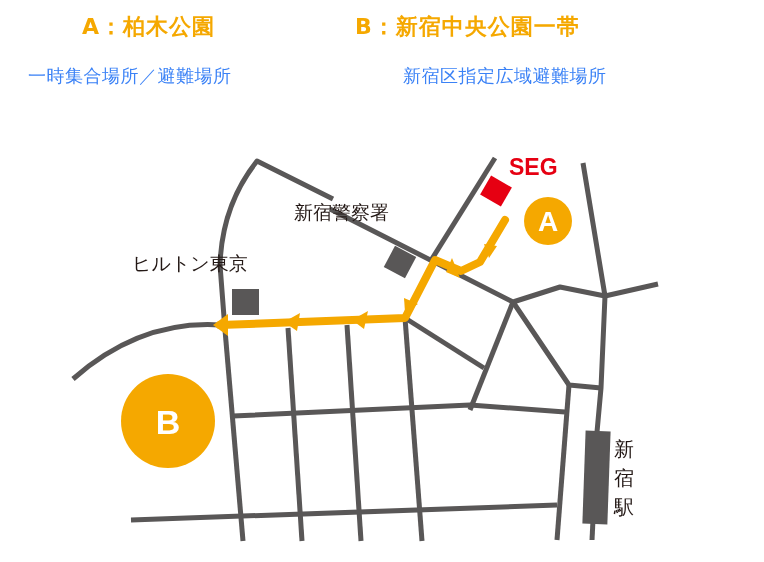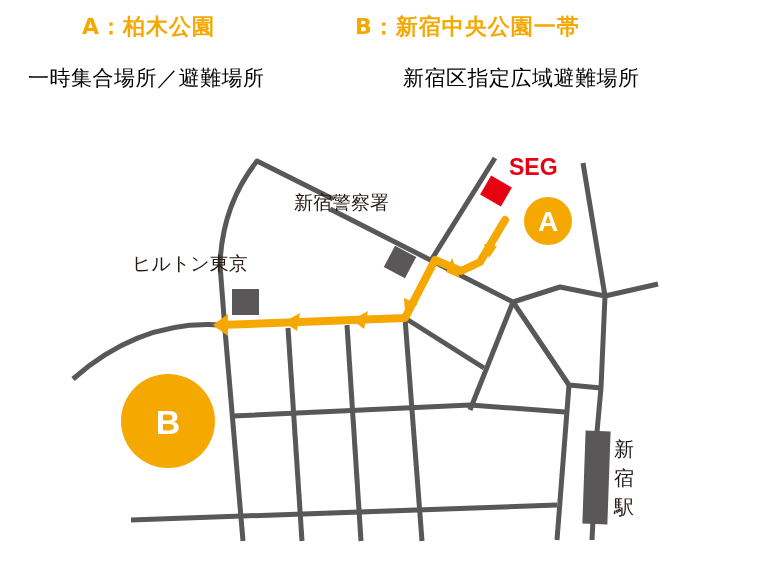--- a/index.html
+++ b/index.html
@@ -1,20 +1,20 @@
 <!DOCTYPE html>
 <html><head>
 <meta charset="utf-8">
 <style>
   html, body { margin: 0; padding: 0; background: #ffffff; }
   body { width: 764px; height: 562px; position: relative; overflow: hidden;
          font-family: "DejaVu Sans", "Liberation Sans", sans-serif; }
   .title { position: absolute; top: 12px; font-size: 22px; font-weight: bold;
            color: #f5a800; letter-spacing: 1px; white-space: nowrap; }
-  .sub { position: absolute; top: 64px; font-size: 21px; color: #000000;
+  .sub { position: absolute; top: 64px; font-size: 18px; color: #3b82f6;
          white-space: nowrap; letter-spacing: 0.5px; }
   .label { position: absolute; font-size: 19px; color: #231815; white-space: nowrap; }
   .seg-label { position: absolute; font-size: 23px; font-weight: bold; color: #e60012;
                left: 509px; top: 154px; font-family: "Liberation Sans", sans-serif; text-align: center; }
   .station-label { position: absolute; left: 614px; top: 435px; font-size: 20px;
                    color: #231815; width: 22px; line-height: 29px; word-break: break-all; }
   svg.map { position: absolute; left: 0; top: 0; }
   .circle-text { font-family: "Liberation Sans", sans-serif; font-weight: bold; }
 </style>
 </head>
@@ -78,15 +78,15 @@
     <circle cx="548" cy="221" r="24" fill="#f5a800"></circle>
     <text x="548" y="231" font-size="28" fill="#ffffff" text-anchor="middle" class="circle-text">A</text>
   </g>
   <g>
     <circle cx="168" cy="421" r="47" fill="#f5a800"></circle>
     <text x="168" y="434" font-size="34" fill="#ffffff" text-anchor="middle" class="circle-text">B</text>
   </g>
 </svg>
 
 <div class="seg-label">SEG</div>
-<div class="label" style="left:294px; top:190px;">新宿警察署</div>
+<div class="label" style="left:294px; top:200px;">新宿警察署</div>
 <div class="label" style="left:132px; top:251px;">ヒルトン東京</div>
 <div class="station-label">新宿駅</div>
 
 </body></html>

